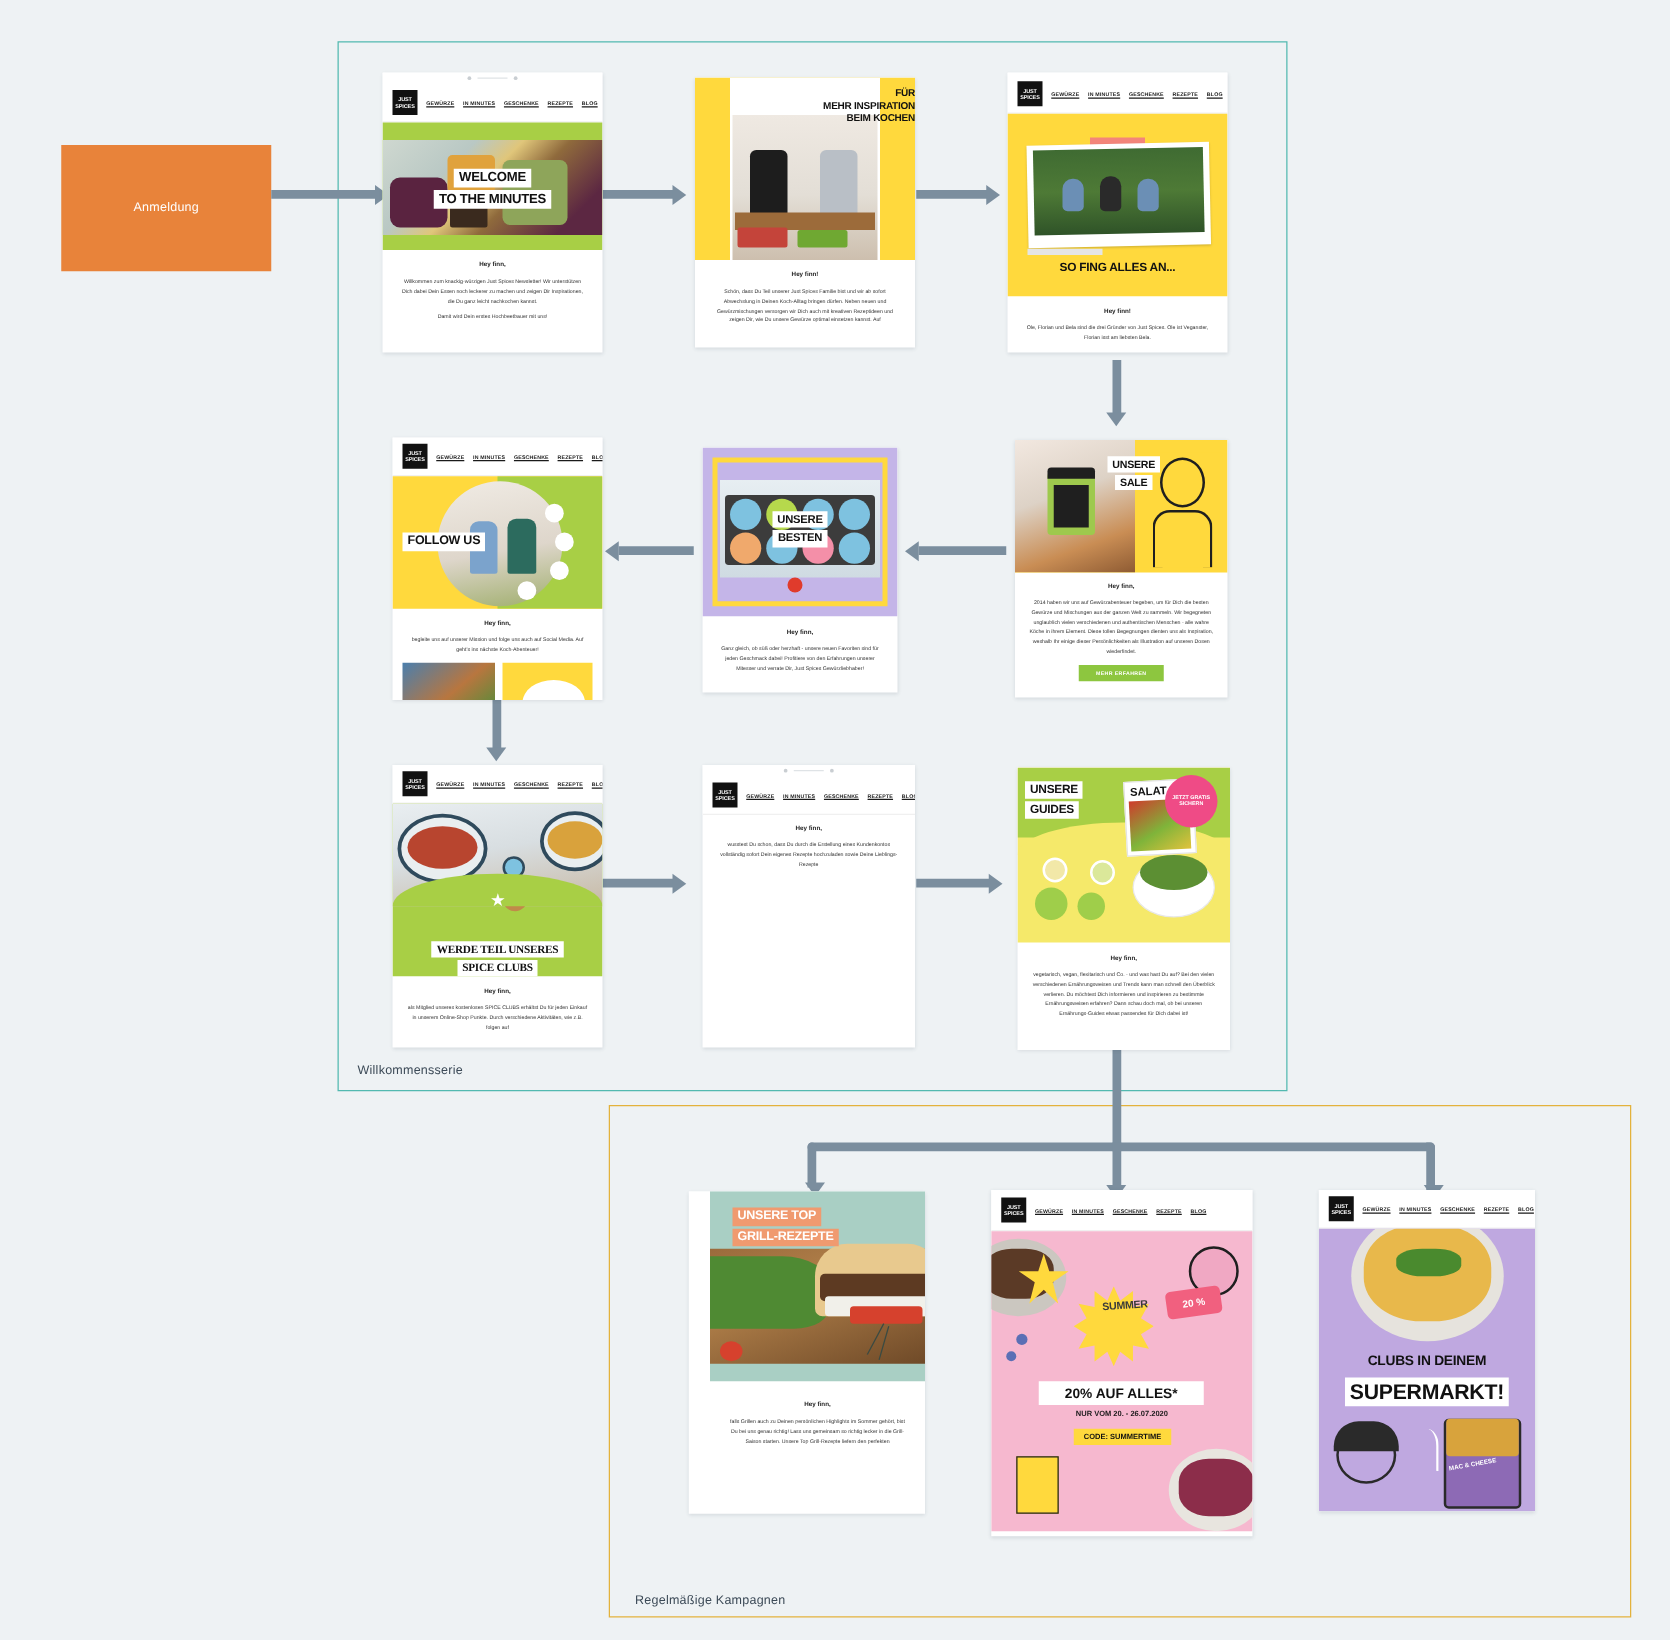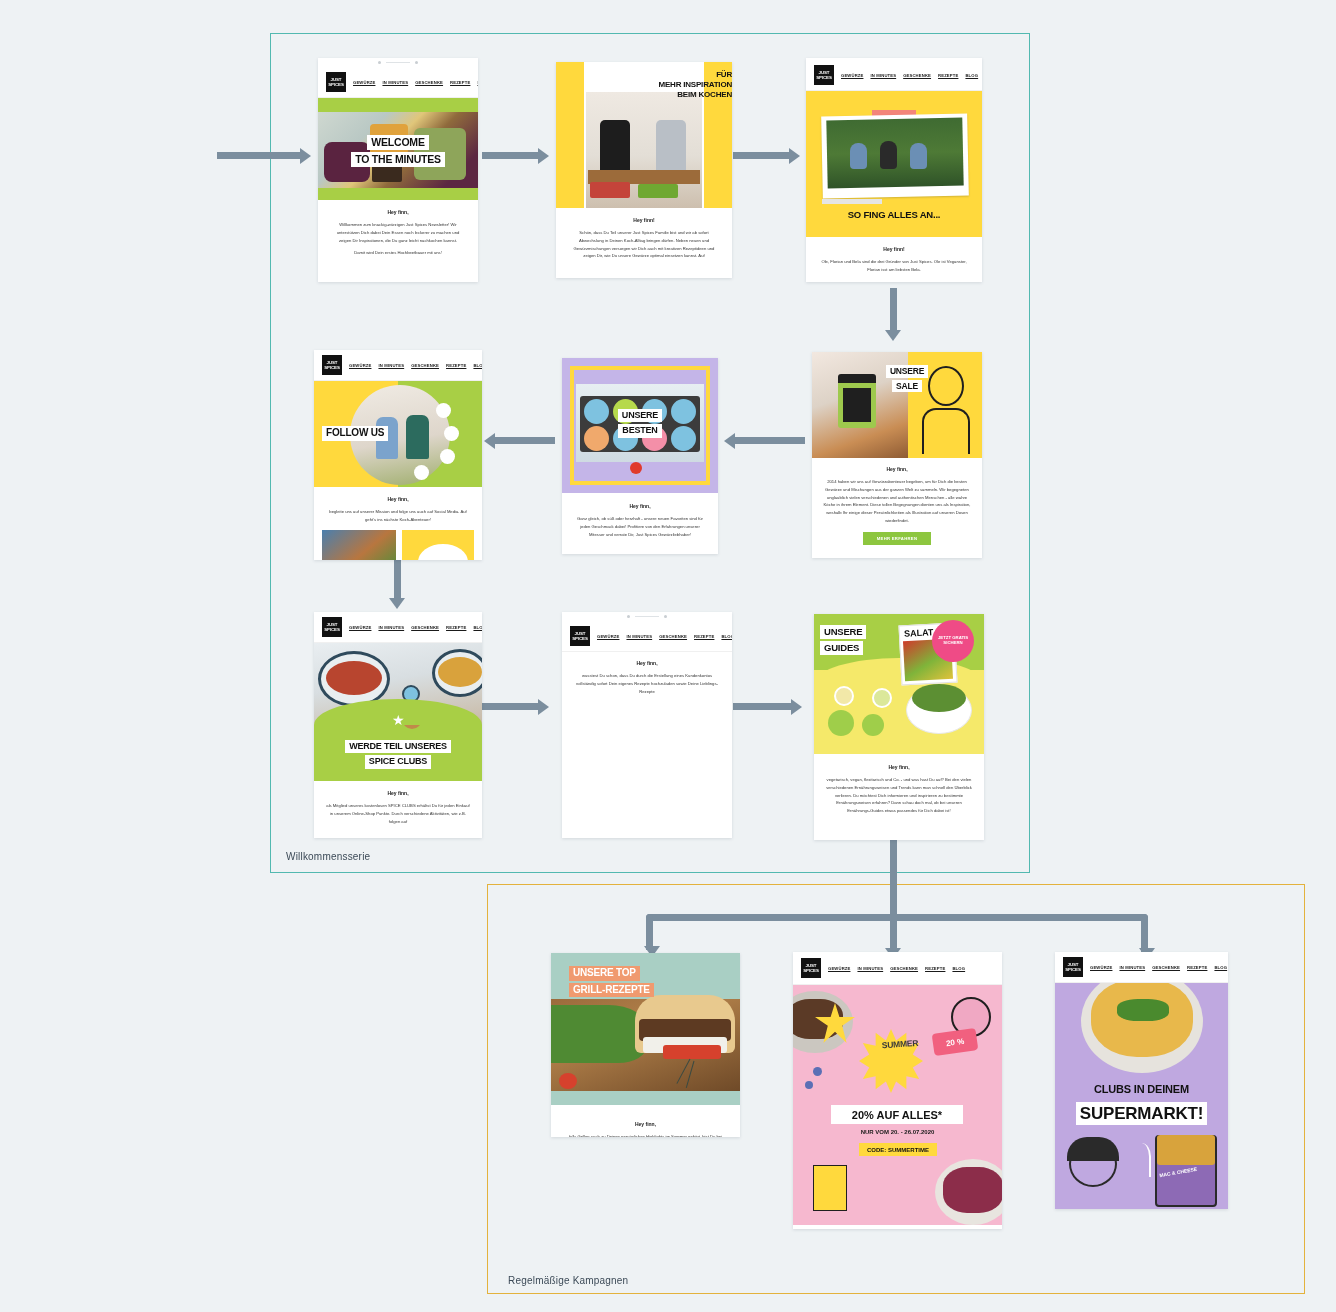--- a/index.html
+++ b/index.html
@@ -100,20 +100,23 @@
 <body>
 
 <div class="canvas">
 
   <div class="group" style="left:270px; top:33px; width:760px; height:840px;"></div>
   <div class="group-label" style="left:286px; top:851px;">Willkommensserie</div>
 
   <div class="group amber" style="left:487px; top:884px; width:818px; height:410px;"></div>
   <div class="group-label" style="left:508px; top:1275px;">Regelmäßige Kampagnen</div>
 
+  <div class="node-orange" style="left:49px; top:116px; width:168px; height:101px;">
+    <span>Anmeldung</span>
+  </div>
 
   <div class="conn arrow-h" style="left:217px; top:152px; width:85px;"></div>
   <div class="arrowhead ah-right" style="left:300px; top:148px;"></div>
 
   <div class="conn arrow-h" style="left:482px; top:152px; width:58px;"></div>
   <div class="arrowhead ah-right" style="left:538px; top:148px;"></div>
 
   <div class="conn arrow-h" style="left:733px; top:152px; width:58px;"></div>
   <div class="arrowhead ah-right" style="left:789px; top:148px;"></div>
 
@@ -137,21 +140,21 @@
 
   <div class="conn arrow-v" style="left:890px; top:838px; height:83px;"></div>
   <div class="conn" style="left:646px; top:914px; width:502px; height:7px; border-radius:4px;"></div>
   <div class="conn arrow-v" style="left:646px; top:914px; height:36px; border-radius:4px 4px 0 0;"></div>
   <div class="conn arrow-v" style="left:890px; top:914px; height:38px;"></div>
   <div class="conn arrow-v" style="left:1141px; top:914px; height:38px; border-radius:0 4px 0 0;"></div>
   <div class="arrowhead ah-down" style="left:644px; top:946px;"></div>
   <div class="arrowhead ah-down" style="left:885px; top:948px;"></div>
   <div class="arrowhead ah-down" style="left:1139px; top:948px;"></div>
 
-  <div class="card" style="left:306px; top:58px; width:160px; height:224px;margin-left:12px;">
+  <div class="card" style="left:306px; top:58px; width:176px; height:224px;">
     <div class="card-browserbar">
       <span class="bb-dot"></span>
       <span class="bb-line"></span>
       <span class="bb-dot"></span>
     </div>
     <div class="card-nav">
       <div class="logo">JUST<br>SPICES</div>
       <span class="nav-item">GEWÜRZE</span>
       <span class="nav-item">IN MINUTES</span>
       <span class="nav-item">GESCHENKE</span>
@@ -322,21 +325,21 @@
     <div class="hero" style="height:138px; background:#a8cf45;">
       <div class="ph grain" style="left:0; top:0; right:0; height:82px;
             background:linear-gradient(170deg,#e9eef1 0%,#d8dee1 45%,#c8b9a4 100%);"></div>
       <div class="ph circle" style="left:4px; top:8px; width:72px; height:56px; background:#e9eef0; border:3px solid #2f4a5c;"></div>
       <div class="ph" style="left:12px; top:18px; width:56px; height:34px; background:#b8452f; border-radius:50%;"></div>
       <div class="ph circle" style="left:118px; top:6px; width:56px; height:48px; background:#e9eef0; border:3px solid #2f4a5c;"></div>
       <div class="ph" style="left:124px; top:14px; width:44px; height:30px; background:#d9a23c; border-radius:50%;"></div>
       <div class="ph circle" style="left:88px; top:42px; width:18px; height:18px; background:#7ec2e0; border:2px solid #2f4a5c;"></div>
       <div class="ph circle" style="left:88px; top:66px; width:20px; height:20px; background:#c08a4a;"></div>
       <div class="fold-bottom" style="background:#a8cf45; bottom:56px; height:26px;"></div>
-      <div class="hero-title" style="left:0; right:0; top:96px; font-size:9px;">
+      <div class="hero-title" style="left:0; right:0; top:109px; font-size:9px;font-family:Liberation Serif, serif;">
         <span class="hl">WERDE TEIL UNSERES</span><br>
         <span class="hl">SPICE CLUBS</span>
       </div>
       <div class="ph" style="left:78px; top:70px; width:0; height:0; color:#fff; font-size:14px; line-height:1;">★</div>
     </div>
     <div class="card-body" style="padding:9px 11px;">
       <div class="greet">Hey finn,</div>
       <div class="para">als Mitglied unseres kostenlosen SPICE CLUBS erhältst Du für jeden Einkauf in unserem Online-Shop Punkte. Durch verschiedene Aktivitäten, wie z.B. folgen auf</div>
     </div>
   </div>
@@ -382,21 +385,21 @@
         <span class="hl">UNSERE</span><br>
         <span class="hl">GUIDES</span>
       </div>
     </div>
     <div class="card-body" style="padding:10px 12px;">
       <div class="greet">Hey finn,</div>
       <div class="para">vegetarisch, vegan, flexitarisch und Co. - und was hast Du auf? Bei den vielen verschiedenen Ernährungsweisen und Trends kann man schnell den Überblick verlieren. Du möchtest Dich informieren und inspirieren zu bestimmte Ernährungsweisen erfahren? Dann schau doch mal, ob bei unseren Ernährungs-Guides etwas passendes für Dich dabei ist!</div>
     </div>
   </div>
 
-  <div class="card" style="left:551px; top:953px; width:189px; height:184px;">
+  <div class="card" style="left:551px; top:953px; width:189px; height:258px;padding-left:17px;">
     <div class="hero" style="height:152px; background:#a9cfc4;">
       <div class="ph grain" style="left:0; top:46px; right:0; height:92px;
             background:linear-gradient(160deg,#9b6b3c 0%,#b07f49 35%,#6f4a28 100%);"></div>
       <div class="ph" style="left:0; top:52px; width:96px; height:58px; background:#4f8a33; border-radius:0 40% 30% 0;"></div>
       <div class="ph" style="left:84px; top:42px; width:100px; height:58px; background:#e8c98e; border-radius:26px 26px 6px 6px;"></div>
       <div class="ph" style="left:88px; top:66px; width:92px; height:22px; background:#5d3a22; border-radius:4px;"></div>
       <div class="ph" style="left:92px; top:84px; width:84px; height:16px; background:#f1f0ea; border-radius:3px;"></div>
       <div class="ph" style="left:112px; top:92px; width:58px; height:14px; background:#d6412d; border-radius:3px;"></div>
       <div class="ph circle" style="left:8px; top:120px; width:18px; height:16px; background:#d6412d;"></div>
       <div class="ph" style="left:130px; top:112px; width:34px; height:28px; border-left:1.5px solid #3a4a42; transform:rotate(28deg);"></div>

